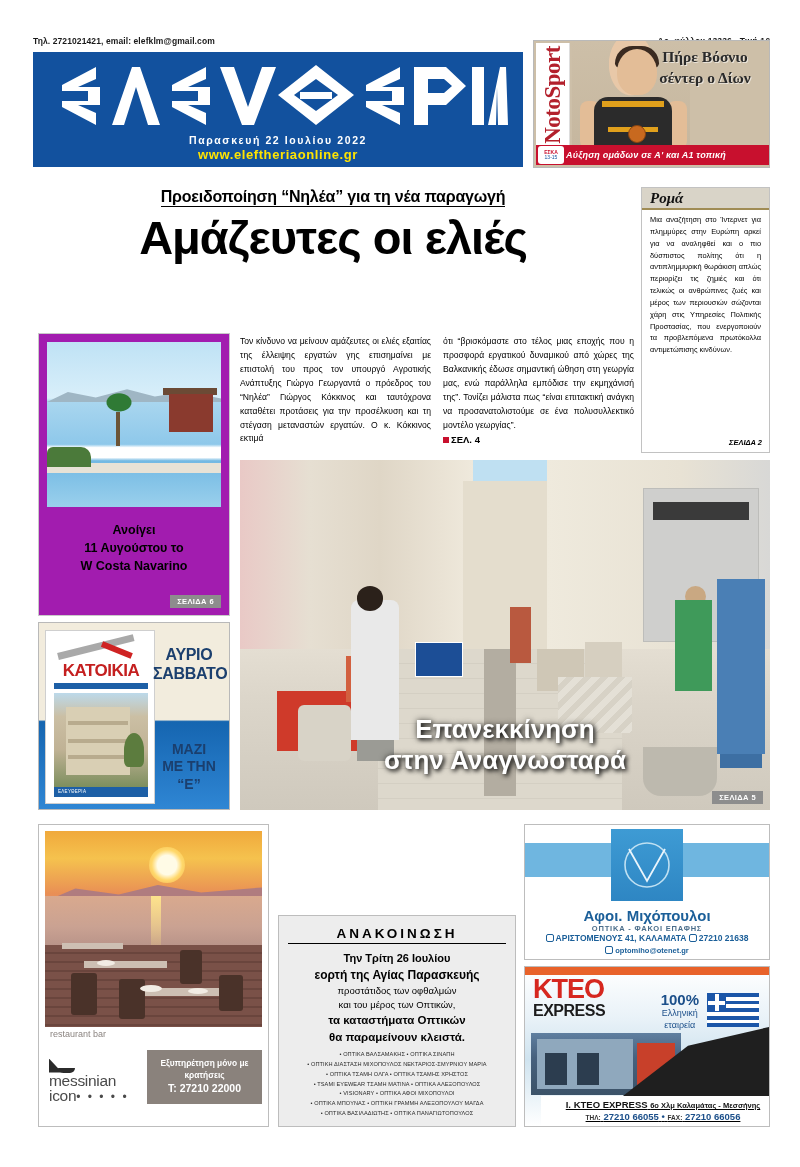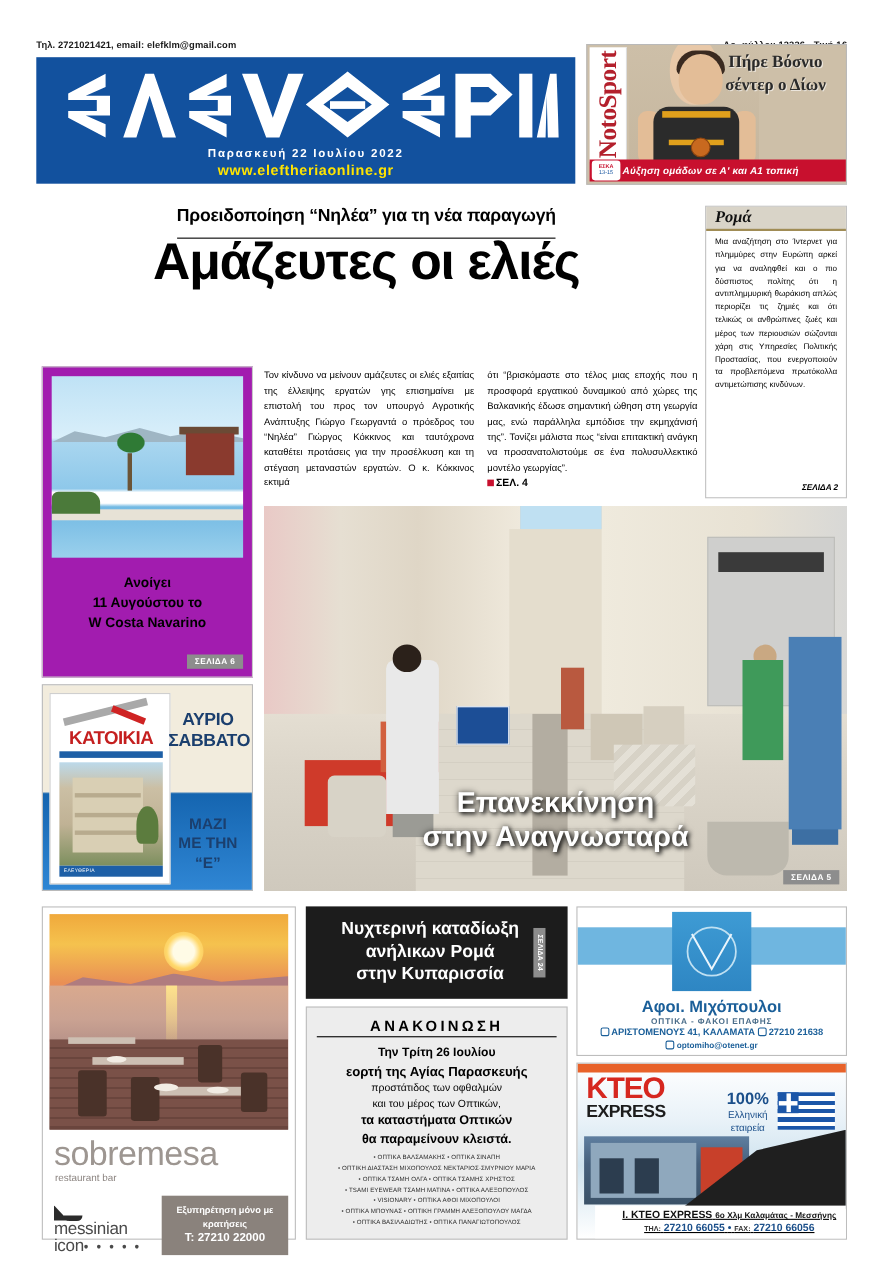--- a/index.html
+++ b/index.html
@@ -86,21 +86,21 @@
     align-items:center; justify-content:center; line-height:1;
   }
   .noto-esake b { font-size:5px; color:#c8102e; }
   .noto-esake i { font-size:5px; color:#12519e; font-style:normal; }
 
   
   .kicker {
     position:absolute; left:33px; top:188px; width:600px; text-align:center;
     font-size:16px; font-weight:bold; letter-spacing:-.2px;
   }
-  .kicker span { border-bottom: 1.5px solid #000; padding-bottom:11px; }
+  .kicker span { border-bottom: 1.5px solid #000; padding-bottom:1px; }
   .headline {
     position:absolute; left:33px; top:213px; width:600px; text-align:center;
     font-size:47px; font-weight:bold; line-height:1.07; letter-spacing:-1px;
   }
   .headline .l2 { display:block; }
 
   
   .leftblock {
     position:absolute; left:38px; top:333px; width:192px; height:283px;
     border:1px solid #c9c9c9; background:#a21caf; padding:8px;
@@ -563,46 +563,37 @@
         <div class="tbl t1"></div>
         <div class="tbl t2"></div>
       <div class="ch c1"></div>
         <div class="ch c2"></div>
         <div class="ch c3"></div>
         <div class="ch c4"></div>
       <div class="plate p1"></div>
         <div class="plate p2"></div>
         <div class="plate p3"></div>
     </div>
-    <div class="sobre-name">sobremesa</div>
     <div class="sobre-sub">restaurant bar</div>
     <div class="sobre-bottom">
       <div class="mi-logo">
         <div class="mi-mark">
           <div class="b"></div>
             <div class="p"></div>
         </div>
         <div class="mi-t1">messinian</div>
         <div class="mi-t2"><span>icon</span><span class="dots">• • • • •</span></div>
       </div>
       <div class="sobre-box">
         <div>Εξυπηρέτηση μόνο με κρατήσεις</div>
         <div class="tel">Τ: 27210 22000</div>
       </div>
     </div>
   </div>
 
-  <div class="nightbox">
-    <div class="t">
-      <div>Νυχτερινή καταδίωξη</div>
-      <div>ανήλικων Ρομά</div>
-      <div>στην Κυπαρισσία</div>
-    </div>
-    <span class="vtag">ΣΕΛΙΔΑ 24</span>
-  </div>
 
   <div class="anak">
     <h3>ΑΝΑΚΟΙΝΩΣΗ</h3>
     <div class="l1">Την Τρίτη 26 Ιουλίου</div>
     <div class="l2">εορτή της Αγίας Παρασκευής</div>
     <div class="l3">προστάτιδος των οφθαλμών</div>
     <div class="l3">και του μέρος των Οπτικών,</div>
     <div class="l4">τα καταστήματα Οπτικών</div>
     <div class="l4">θα παραμείνουν κλειστά.</div>
     <div class="list">

